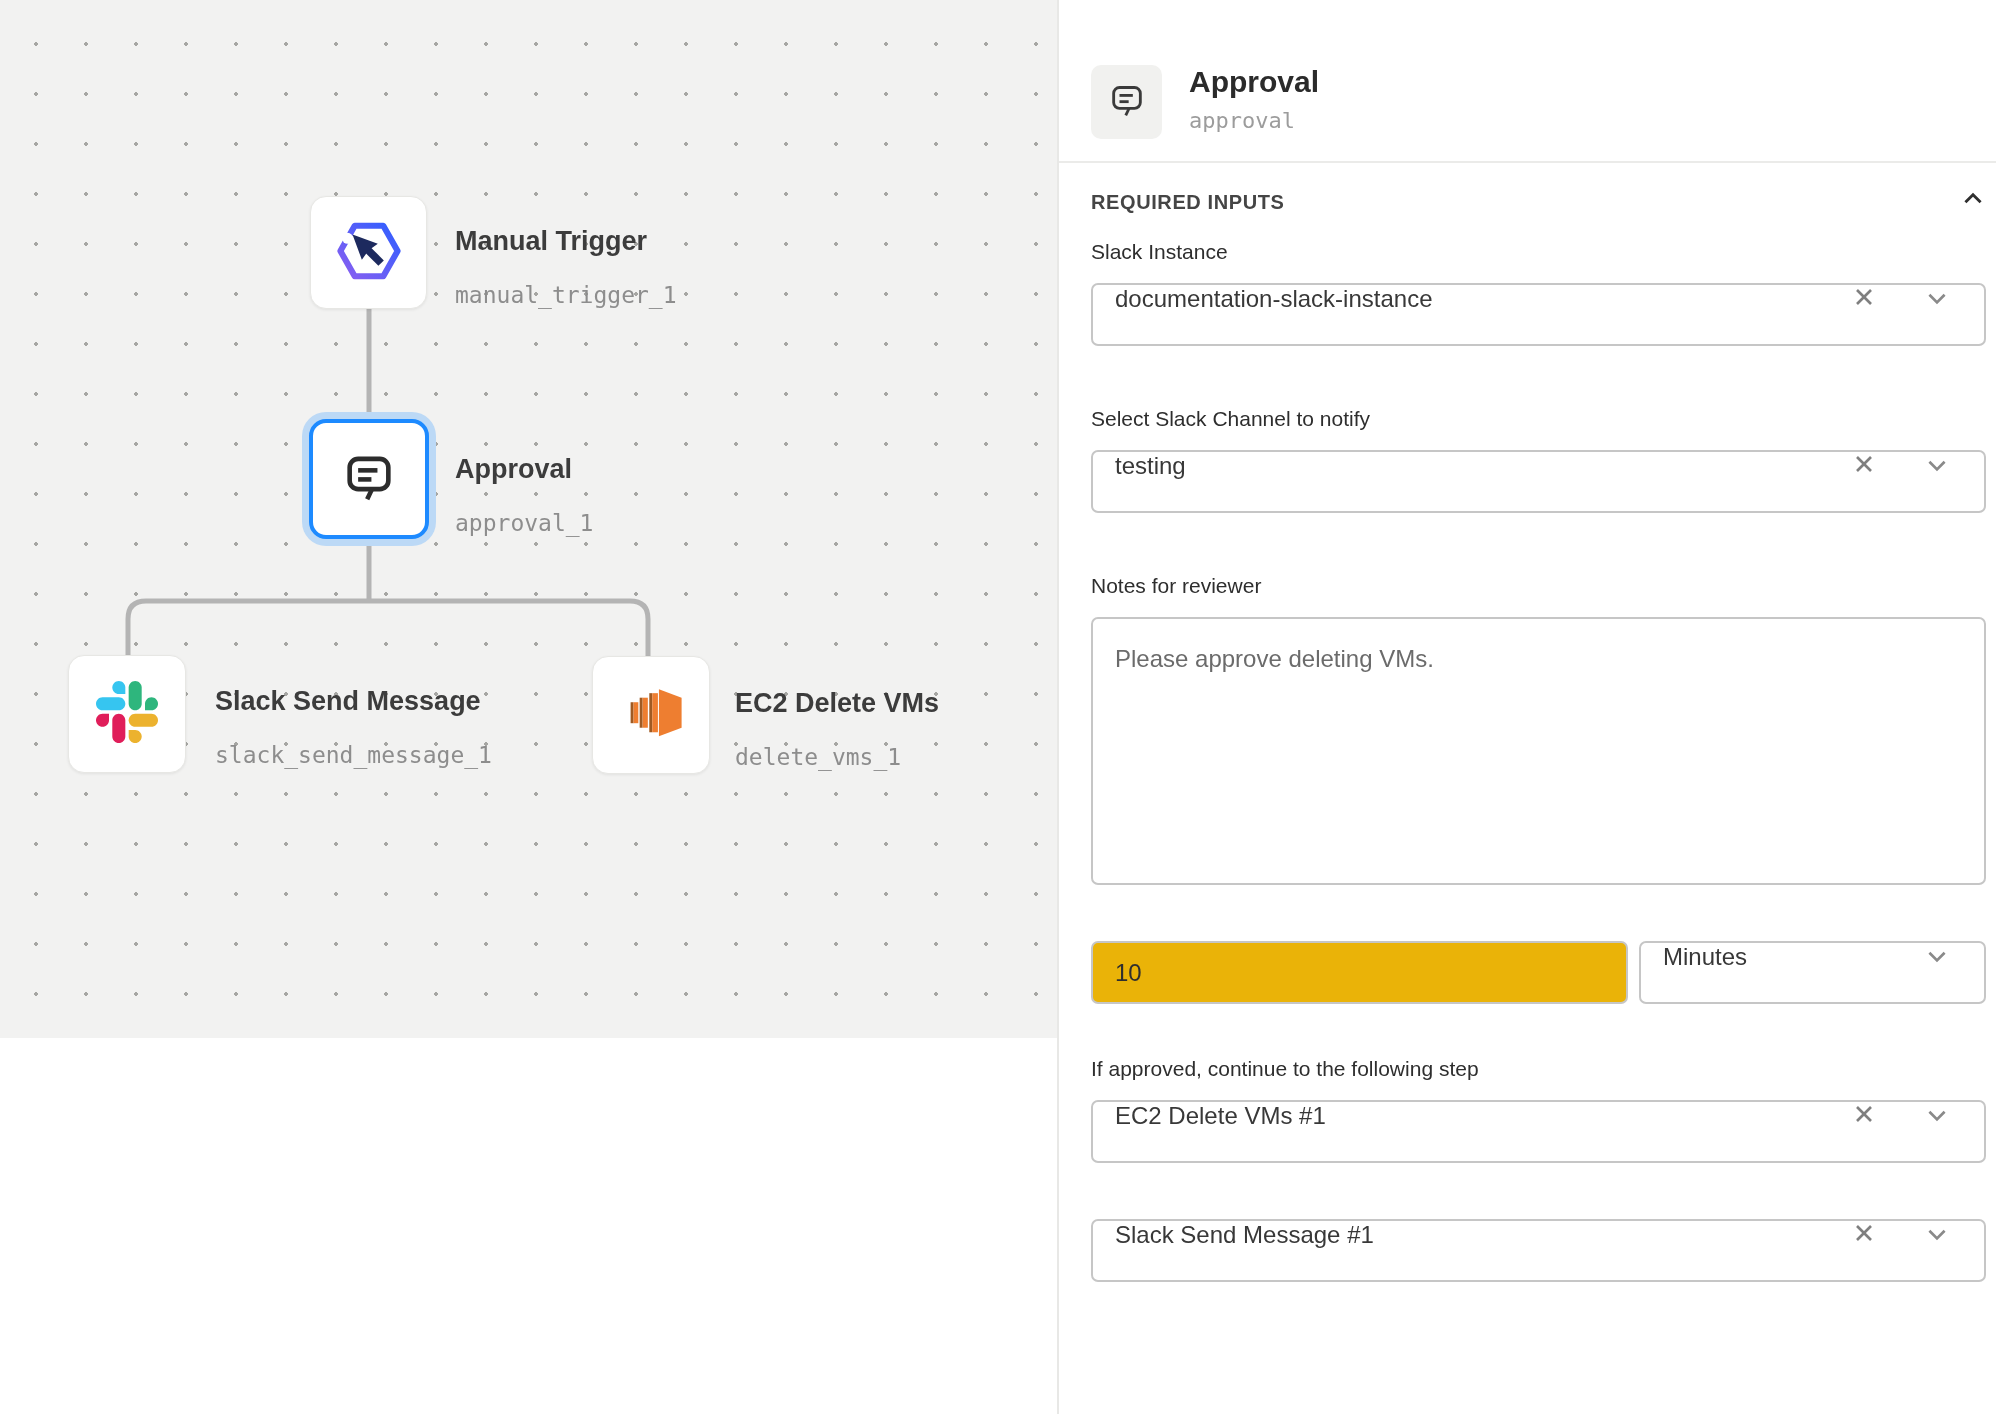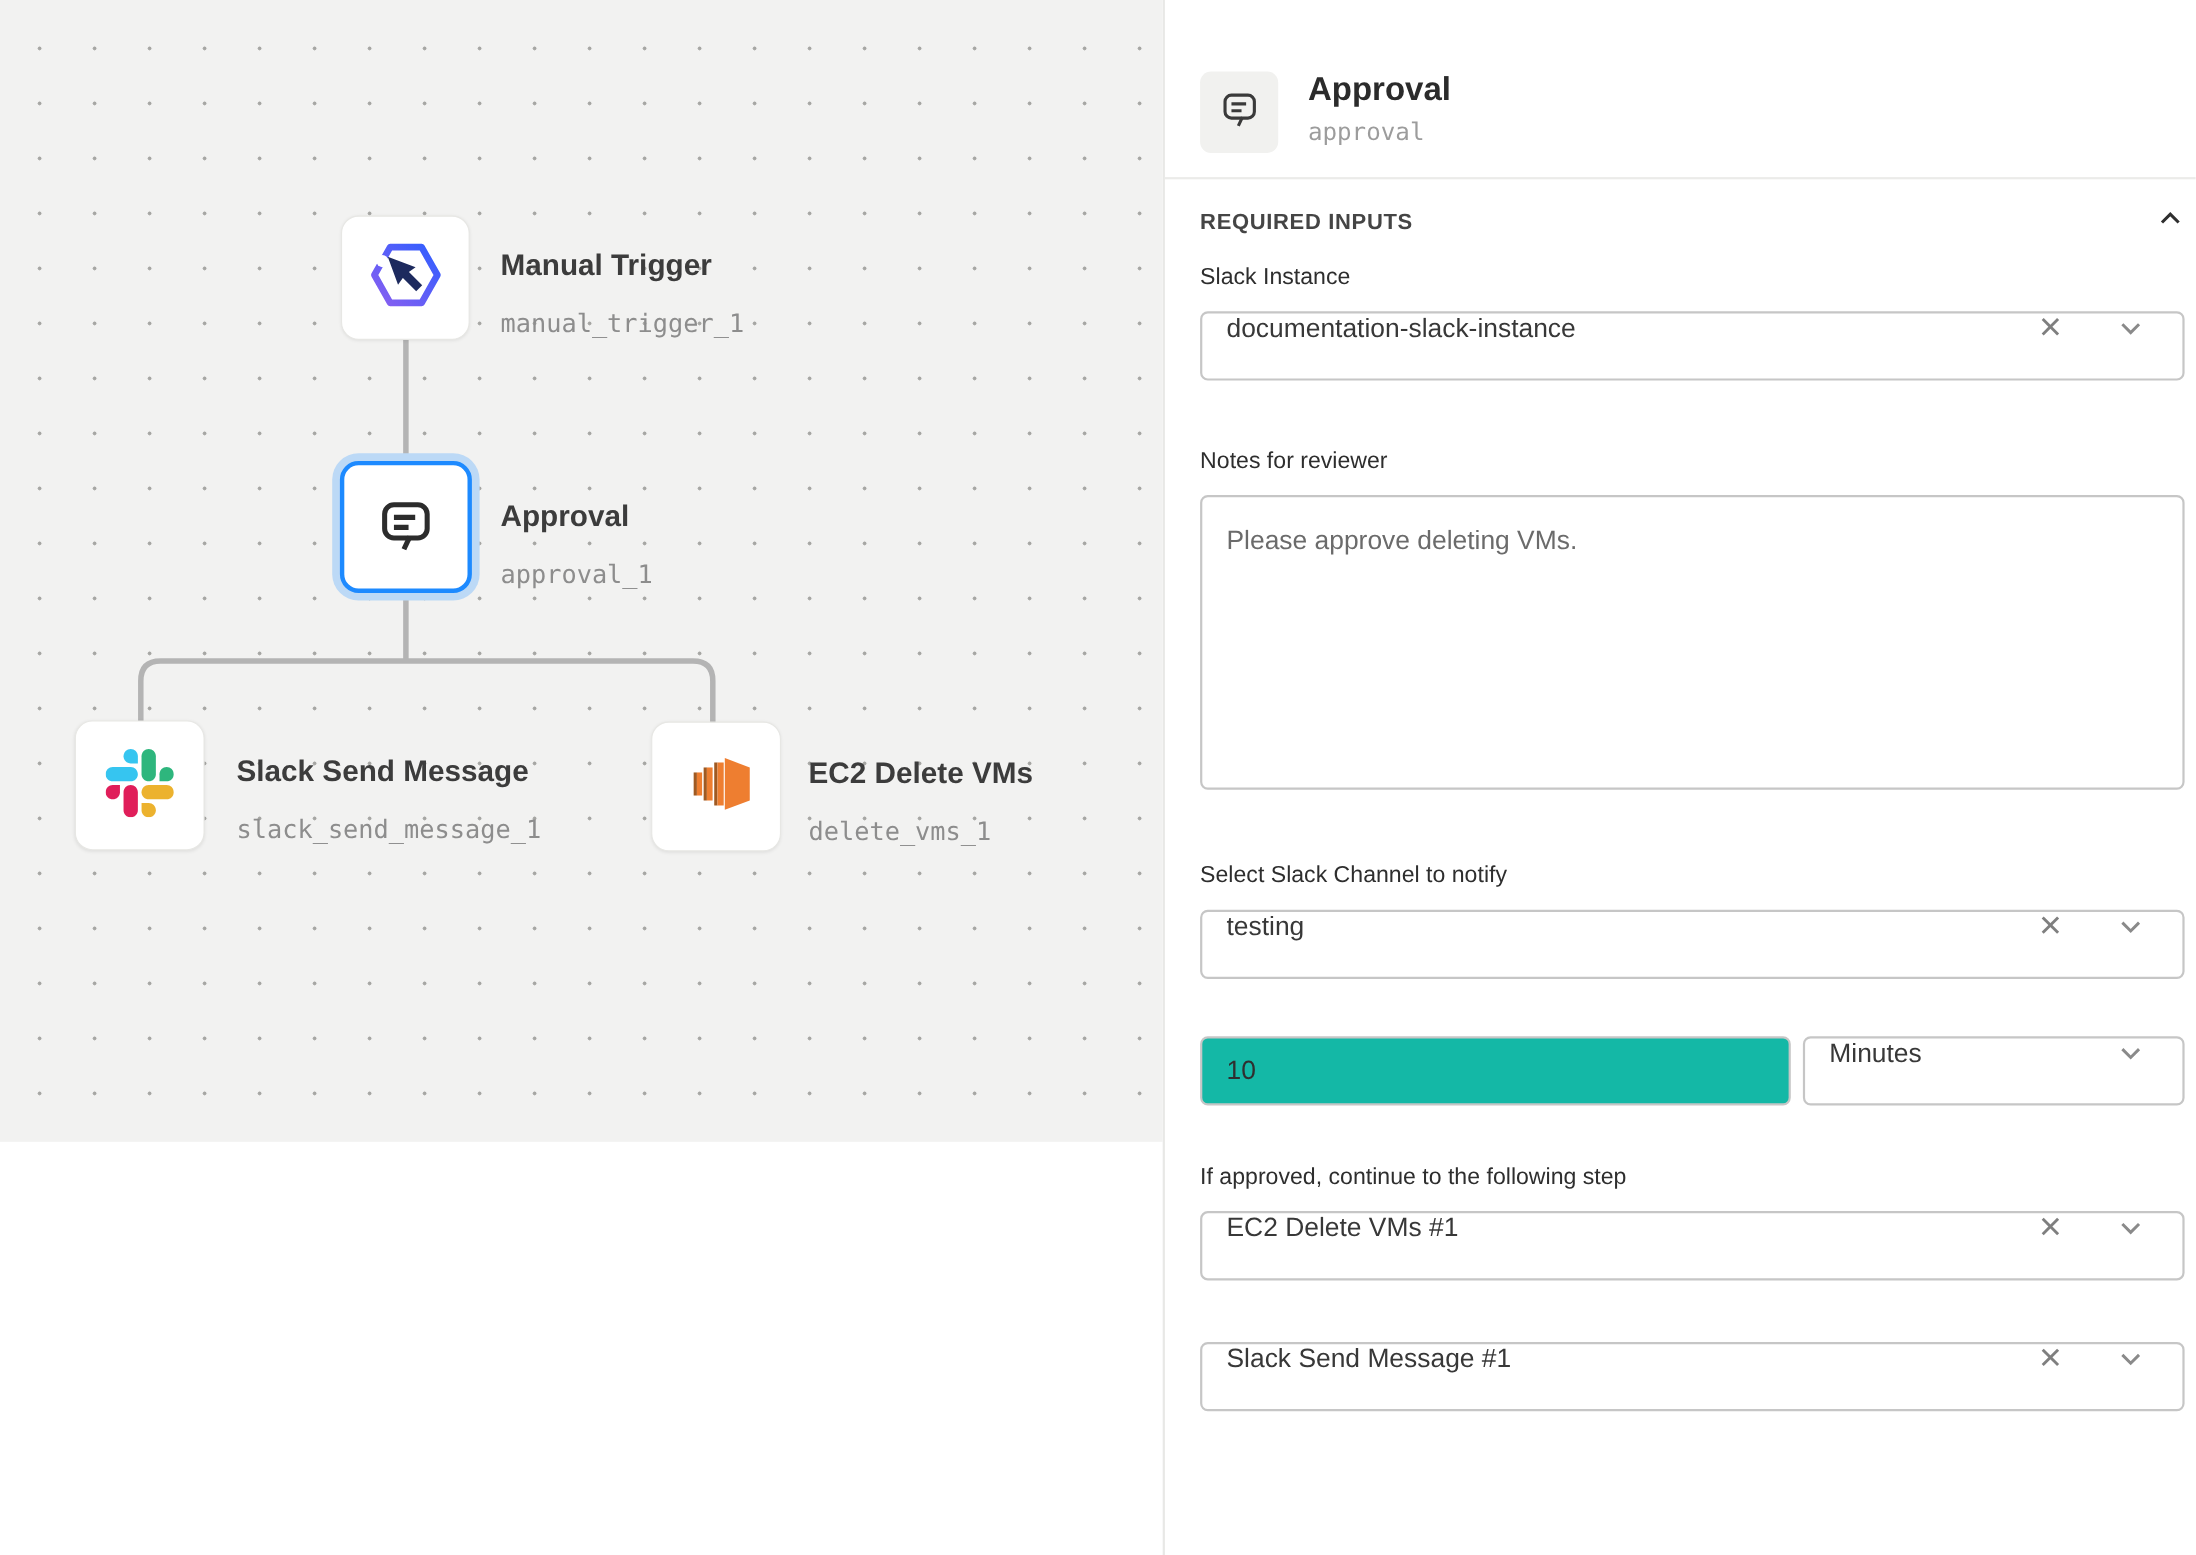--- a/index.html
+++ b/index.html
@@ -86,21 +86,21 @@
 
   .notes-area {
     width:100%; height:268px; border:2px solid #c6c6c6; border-radius:7px;
     resize:none; font-family:"Liberation Sans", sans-serif; font-size:24px;
     color:#6b6b6b; padding:24px 22px; line-height:32px; background:#fff; outline:none;
   }
   .interval-row { display:flex; gap:11px; }
   .interval-input {
     width:537px; height:63px; border:2px solid #c6c6c6; border-radius:7px;
     font-size:24px; color:#2f2f2f; padding:0 22px; outline:none;
-    font-family:"Liberation Sans", sans-serif; background:#14b8a6;
+    font-family:"Liberation Sans", sans-serif; background:#eab308;
   }
   .unit-select { flex:1; }
 </style>
 </head>
 <body>
 
 <div class="canvas">
 
   <svg class="connectors" width="1057" height="1414">
     <g fill="none" stroke="#b4b4b4" stroke-width="5">
@@ -233,45 +233,45 @@
         <button class="icon-btn chev-btn">
           <span>
             <svg width="26" height="26" viewBox="0 0 24 24">
                 <polyline points="5,9 12,16 19,9" fill="none" stroke="#8a8a8a" stroke-width="2.5"></polyline>
               </svg>
           </span>
         </button>
       </div>
     </div>
 
-    <div class="form-group g3">
-      <div class="field-label">Notes for reviewer</div>
-      <textarea class="notes-area" style="">Please approve deleting VMs.</textarea>
-    </div>
-
     <div class="form-group g2">
       <div class="field-label">Select Slack Channel to notify</div>
       <div class="select-box">
         <span class="select-value">testing</span>
         <button class="icon-btn clear-btn">
           <span>
             <svg width="24" height="24" viewBox="0 0 24 24">
                 <line x1="5" y1="5" x2="19" y2="19" stroke="#7f7f7f" stroke-width="2.6"></line>
                 <line x1="19" y1="5" x2="5" y2="19" stroke="#7f7f7f" stroke-width="2.6"></line>
               </svg>
           </span>
         </button>
         <button class="icon-btn chev-btn">
           <span>
             <svg width="26" height="26" viewBox="0 0 24 24">
                 <polyline points="5,9 12,16 19,9" fill="none" stroke="#8a8a8a" stroke-width="2.5"></polyline>
               </svg>
           </span>
         </button>
       </div>
+    </div>
+
+    <div class="form-group g3">
+      <div class="field-label">Notes for reviewer</div>
+      <textarea class="notes-area" style="">Please approve deleting VMs.</textarea>
     </div>
 
     <div class="form-group g4">
       <div class="interval-row">
         <input class="interval-input" value="10" style="">
         <div class="select-box unit-select">
           <span class="select-value">Minutes</span>
           <button class="icon-btn chev-btn">
             <span>
               <svg width="26" height="26" viewBox="0 0 24 24">

